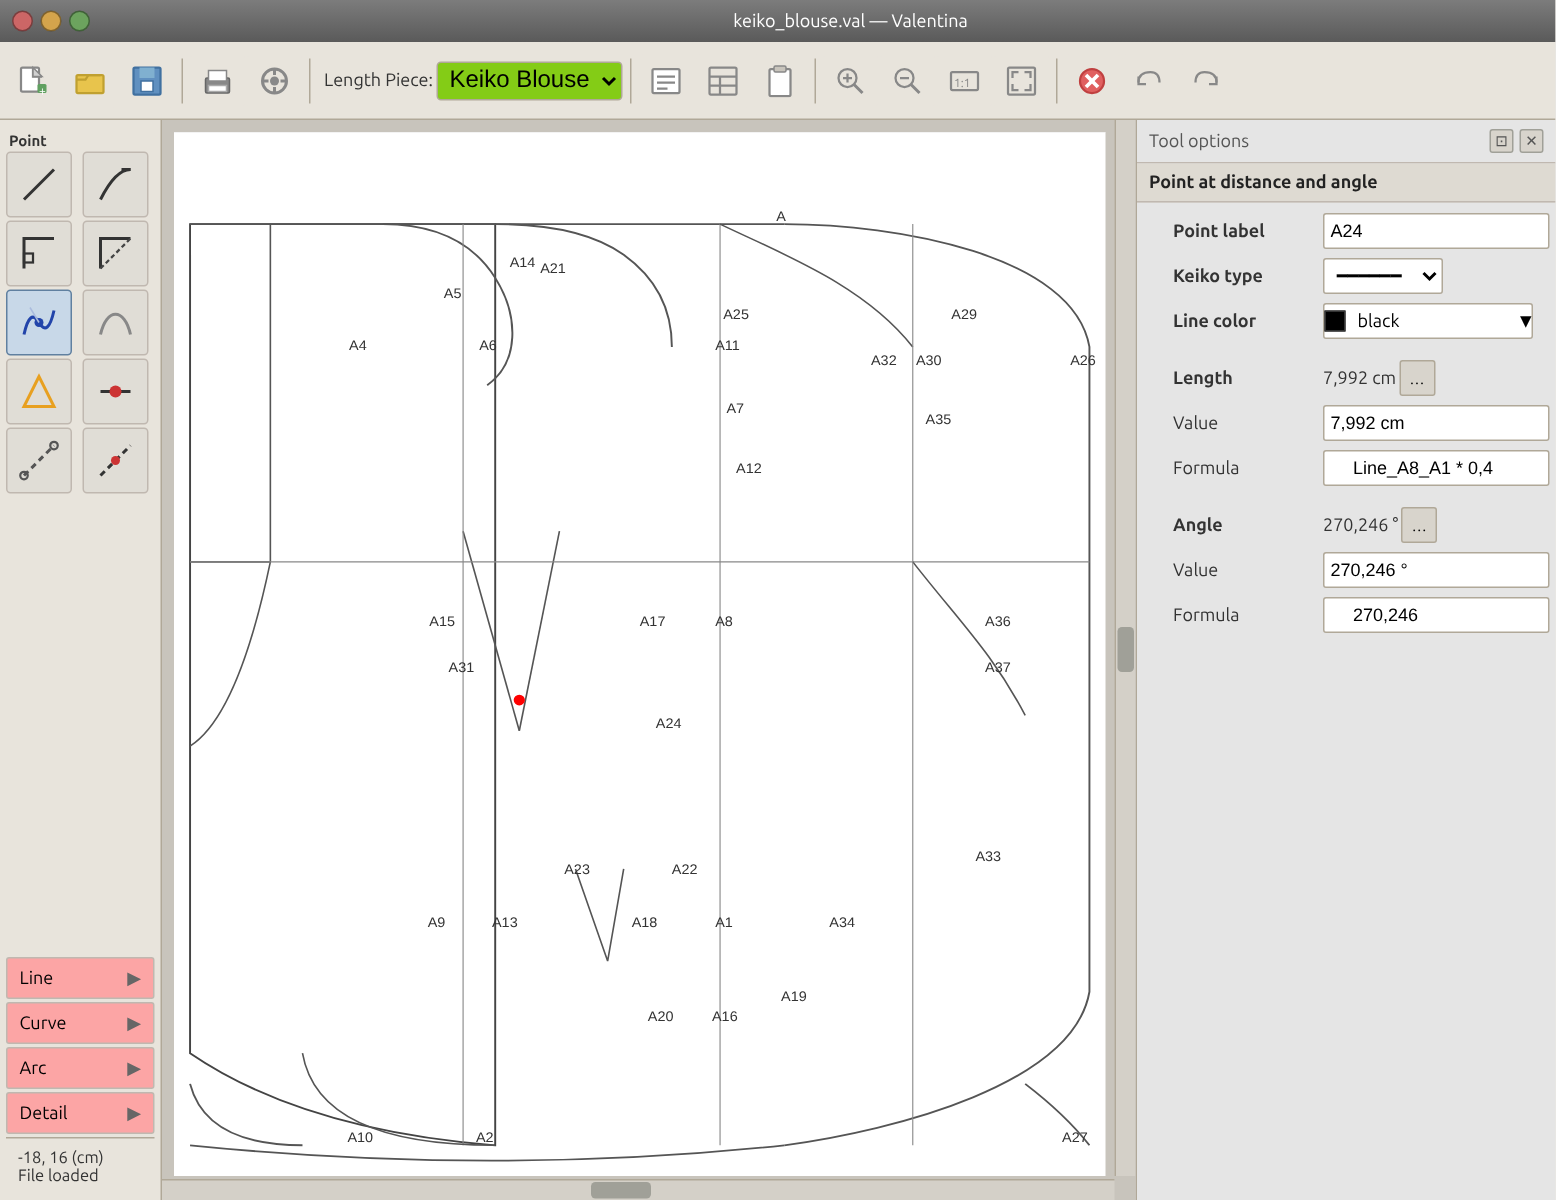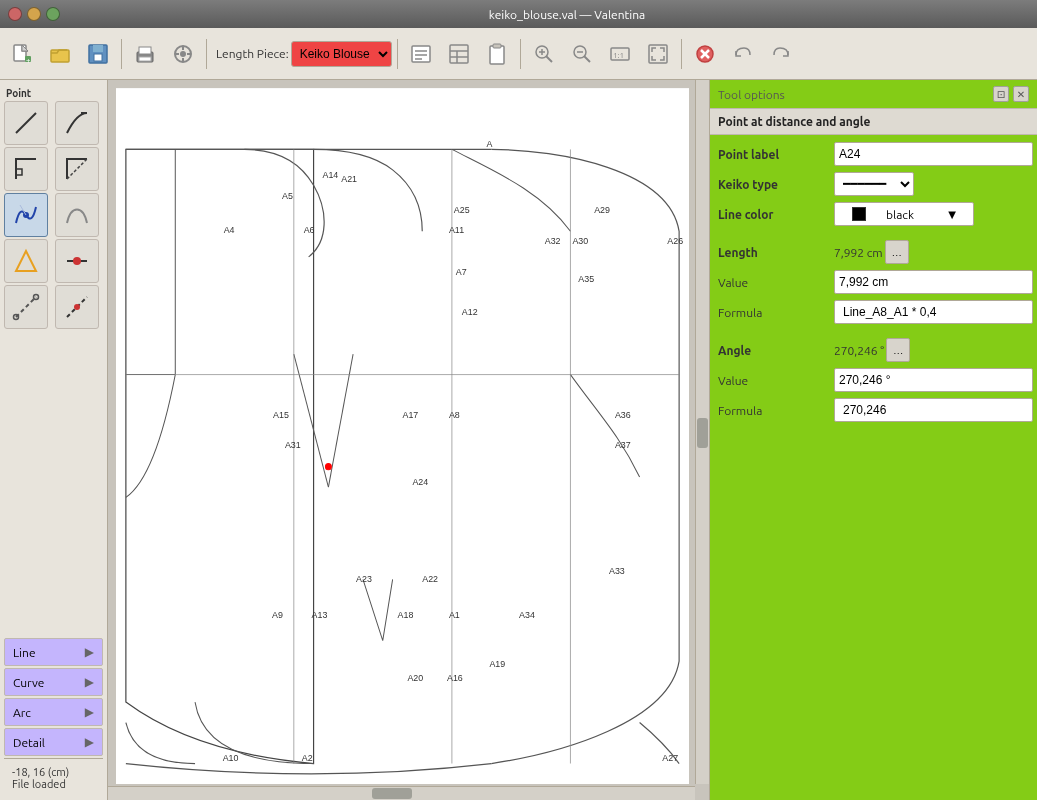--- a/index.html
+++ b/index.html
@@ -42,23 +42,23 @@
       display: flex; align-items: center; justify-content: center;
       cursor: pointer;
       font-size: 18px;
     }
     .toolbar-sep { width: 1px; height: 30px; background: #b0a898; margin: 0 3px; }
     .pattern-label { font-size: 12px; margin-left: 4px; color: #333; }
     .pattern-select {
       height: 26px;
       border: 1px solid #b0a898;
       border-radius: 3px;
-      background: #ef4444;
+      background: #84cc16;
       padding: 0 4px;
-      font-size: 12px;
+      font-size: 16px;
     }
 
     
     #main { display: flex; height: calc(800px - 80px); }
 
     
     #toolbox {
       width: 108px;
       background: #e8e4dc;
       border-right: 1px solid #b0a898;
@@ -110,22 +110,22 @@
       position: absolute; top: 48%; left: 1px; right: 1px;
       height: 30px; background: #a0a098; border-radius: 3px;
     }
     .scroll-thumb-h {
       position: absolute; left: 45%; top: 1px; bottom: 1px;
       width: 40px; background: #a0a098; border-radius: 3px;
     }
 
     
     #right-panel {
-      width: 328px;
-      background: #84cc16;
+      width: 280px;
+      background: #e5e5e5;
       border-left: 1px solid #b0a898;
       display: flex;
       flex-direction: column;
     }
     .panel-header {
       padding: 6px 8px;
       font-size: 12px;
       color: #555;
       border-bottom: 1px solid #c0b8b0;
       display: flex;
@@ -155,20 +155,21 @@
       grid-template-columns: 120px 1fr;
       gap: 0;
       padding: 4px 0;
     }
     .form-label {
       padding: 5px 8px;
       font-size: 12px;
       color: #333;
       display: flex;
       align-items: center;
+      margin-left: 16px;
     }
     .form-label.bold { font-weight: bold; }
     .form-field {
       padding: 3px 4px;
       display: flex;
       align-items: center;
     }
     .form-input {
       height: 24px;
       border: 1px solid #b0a898;
@@ -185,22 +186,22 @@
       background: white;
       padding: 0 4px;
       font-size: 12px;
       width: 80px;
     }
     .color-select {
       height: 24px;
       border: 1px solid #b0a898;
       background: white;
       display: flex; align-items: center;
-      gap: 20px;
-      padding: 0 17px;
+      gap: 8px;
+      padding: 0 0;
       border-radius: 2px;
       width: 140px;
       font-size: 12px;
     }
     .color-swatch { width: 14px; height: 14px; background: black; border: 1px solid #333; }
     .form-input-with-btn {
       display: flex; align-items: center; gap: 2px;
     }
     .form-input-btn {
       height: 24px; width: 24px;
@@ -212,32 +213,32 @@
       font-size: 10px;
     }
     .divider-row {
       height: 8px;
       grid-column: 1/-1;
     }
     .formula-input {
       height: 24px;
       border: 1px solid #b0a898;
       background: white;
-      padding: 0 8px;
+      padding: 0 19px;
       font-size: 12px;
       width: 100%;
       border-radius: 2px;
     }
     .category-tabs {
       display: flex;
       flex-direction: column;
     }
     .cat-tab {
       height: 28px;
-      background: #c4b5fd;
+      background: #fca5a5;
       border: 1px solid #c0b8b0;
       border-radius: 2px;
       display: flex; align-items: center;
       padding: 0 8px;
       font-size: 12px;
       cursor: pointer;
       margin-bottom: 2px;
     }
     .cat-tab-arrow { margin-left: auto; color: #666; }
 

